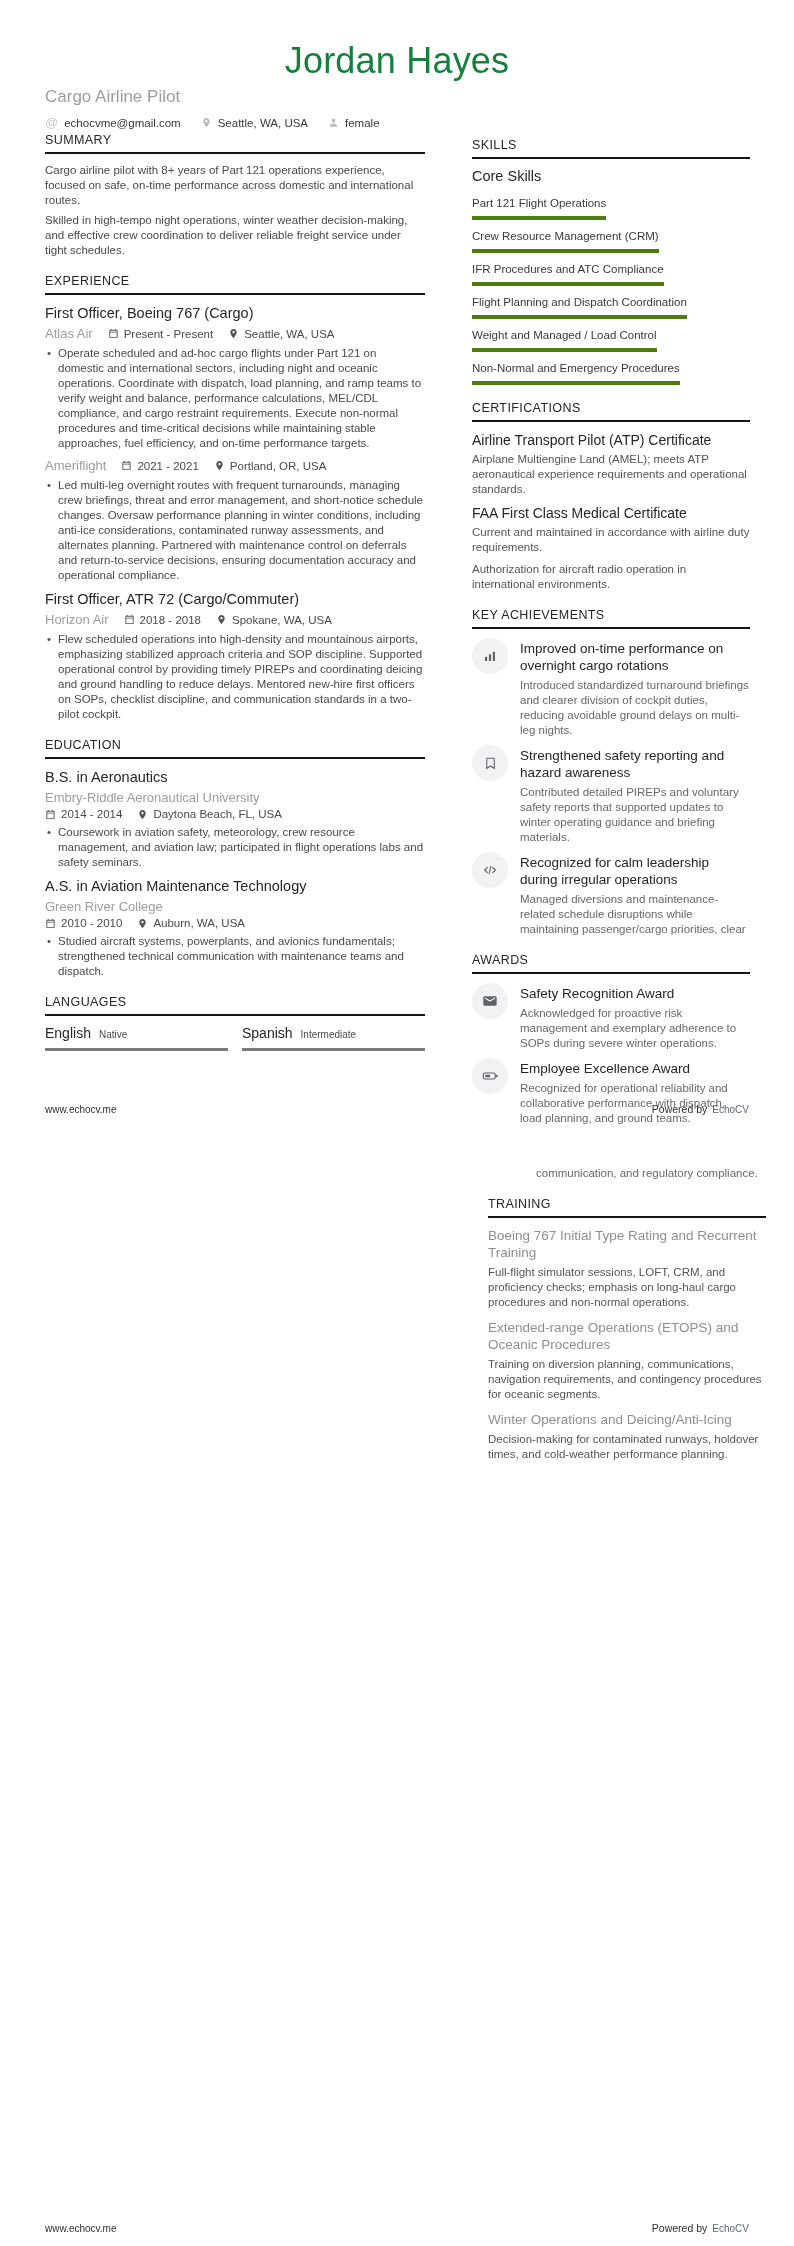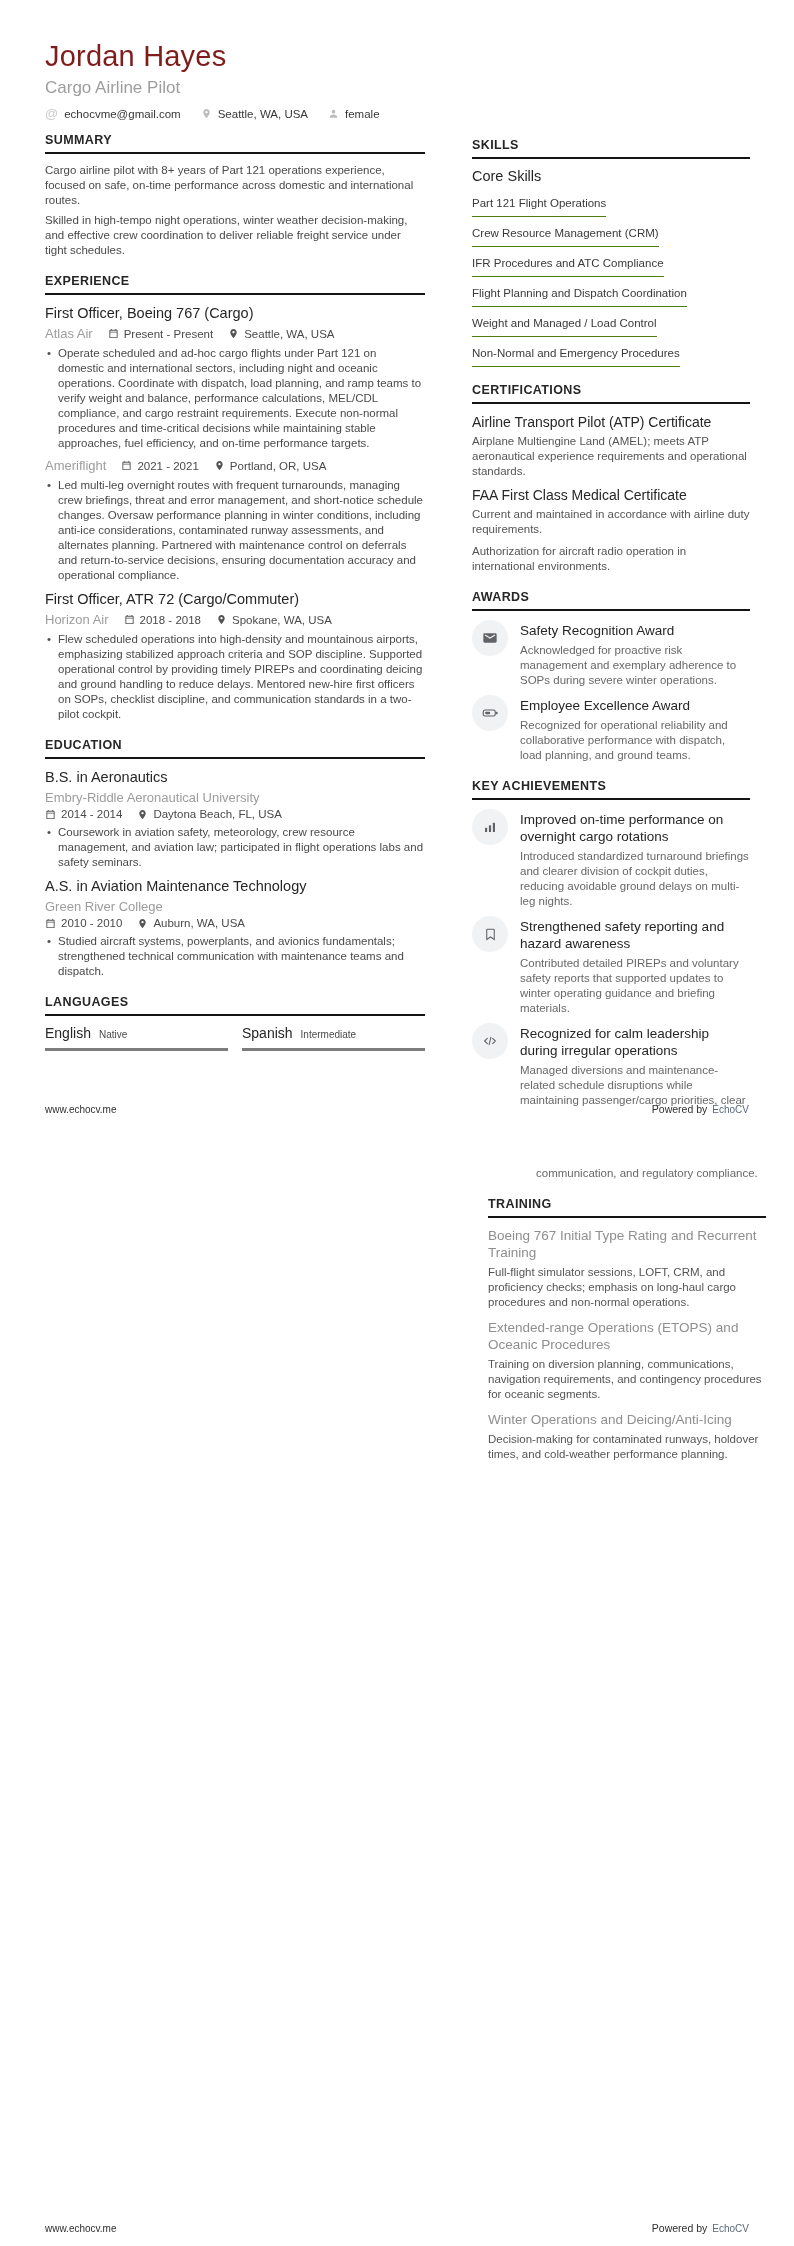--- a/index.html
+++ b/index.html
@@ -2,33 +2,33 @@
 <html><head>
 <meta charset="utf-8">
 <style>
   html,body { margin:0; padding:0; background:#fff; }
   .canvas {
     position:relative; width:794px; height:2246px; background:#ffffff;
     font-family:"Liberation Sans", sans-serif; color:#333; overflow:hidden;
   }
   
   .hdr { position:absolute; left:45px; top:40px; width:704px; }
-  .hdr-name { font-size:29px; font-weight:500; color:#7f1d1d; letter-spacing:.2px; }
+  .hdr-name { font-size:36px; font-weight:500; color:#15803d; letter-spacing:.2px;text-align:center; }
   .hdr-title { font-size:17px; color:#9d9d9d; margin-top:5px; }
   .hdr-contact { display:flex; gap:20px; align-items:center; margin-top:9px; font-size:11.5px; color:#383838; }
   .c-item { display:flex; gap:6px; align-items:center; }
   .c-icon { display:flex; align-items:center; color:#bdbdbd; }
   .at-glyph { font-size:13px; color:#cbcbcb; line-height:1; }
   
   .col-l { position:absolute; left:45px; top:133px; width:380px; }
   .col-r { position:absolute; left:472px; top:138px; width:278px; }
   .col-r2 { position:absolute; left:488px; top:1166px; width:278px; }
   .sec { margin-bottom:16px; }
   .sec-h {
-    font-size:12.5px; font-weight:700; color:#262626; letter-spacing:.4px;
+    font-size:12.5px; font-weight:400; color:#262626; letter-spacing:.4px;
     padding-bottom:5px; border-bottom:2.5px solid #141414; margin-bottom:9px;
   }
   .p { font-size:11.5px; line-height:15px; color:#4a4a4a; margin:0 0 5px 0; }
   
   .job { margin-bottom:7px; }
   .job-t { font-size:14.5px; line-height:19px; color:#262626; margin:3px 0 3px; }
   .job-meta { display:flex; gap:15px; align-items:center; flex-wrap:wrap; margin-bottom:5px; }
   .company { font-size:13px; color:#9d9d9d; }
   .chip { display:flex; gap:5px; align-items:center; font-size:11.5px; color:#4a4a4a; }
   .chip .mi { display:flex; color:#555; }
@@ -38,21 +38,21 @@
   .edu-school { font-size:13px; color:#9d9d9d; margin:1px 0 3px; }
   
   .lang-grid { display:grid; grid-template-columns:1fr 1fr; column-gap:14px; margin-top:4px; }
   .lang-head { display:flex; align-items:baseline; gap:8px; }
   .lang-name { font-size:14px; color:#262626; }
   .lang-level { font-size:10px; color:#4a4a4a; }
   .lang-bar { height:3px; background:#7c7c7c; margin-top:7px; }
   
   .skill-group-t { font-size:14.5px; color:#262626; margin:2px 0 9px; }
   .skill { margin-bottom:6px; }
-  .skill span { display:inline-block; font-size:11.5px; color:#3a3a3a; padding-bottom:7px; border-bottom:1px solid #4d7c0f; }
+  .skill span { display:inline-block; font-size:11.5px; color:#3a3a3a; padding-bottom:7px; border-bottom:4px solid #4d7c0f; }
   
   .cert { margin-bottom:7px; }
   .cert-t { font-size:14px; line-height:18px; color:#262626; margin-bottom:3px; }
   .cert-d { font-size:11.5px; line-height:15px; color:#555; }
   
   .ico-item { display:flex; gap:12px; margin-bottom:7px; }
   .ico-circle { flex:0 0 36px; width:36px; height:36px; border-radius:50%; background:#f0f2f3;
     color:#5f6368; display:flex; align-items:center; justify-content:center; }
   .ico-body { flex:1; }
   .ico-t { font-size:13.5px; line-height:17px; color:#262626; margin:2px 0 4px; }
@@ -290,20 +290,64 @@
       <div class="cert">
         <div class="cert-t">FAA First Class Medical Certificate</div>
         <div class="cert-d">Current and maintained in accordance with airline duty requirements.</div>
       </div>
       <div class="cert">
         <div class="cert-d">Authorization for aircraft radio operation in international environments.</div>
       </div>
     </div>
 
     <div class="sec">
+      <div class="sec-h">KEY ACHIEVEMENTS</div>
+
+      <div class="ico-item">
+        <div class="ico-circle">
+          <svg width="16" height="16" viewBox="0 0 24 24">
+              <rect x="4.5" y="13" width="3.2" height="6.5" rx="0.8" fill="currentColor"></rect>
+              <rect x="10.4" y="9.5" width="3.2" height="10" rx="0.8" fill="currentColor"></rect>
+              <rect x="16.3" y="5.5" width="3.2" height="14" rx="0.8" fill="currentColor"></rect>
+            </svg>
+        </div>
+        <div class="ico-body">
+          <div class="ico-t">Improved on-time performance on overnight cargo rotations</div>
+          <div class="ico-d">Introduced standardized turnaround briefings and clearer division of cockpit duties, reducing avoidable ground delays on multi-leg nights.</div>
+        </div>
+      </div>
+
+      <div class="ico-item">
+        <div class="ico-circle">
+          <svg width="15" height="15" viewBox="0 0 24 24">
+              <path d="M7 3.5h10a1 1 0 0 1 1 1V20l-6-4-6 4V4.5a1 1 0 0 1 1-1z" fill="none" stroke="currentColor" stroke-width="1.7"></path>
+            </svg>
+        </div>
+        <div class="ico-body">
+          <div class="ico-t">Strengthened safety reporting and hazard awareness</div>
+          <div class="ico-d">Contributed detailed PIREPs and voluntary safety reports that supported updates to winter operating guidance and briefing materials.</div>
+        </div>
+      </div>
+
+      <div class="ico-item">
+        <div class="ico-circle">
+          <svg width="16" height="16" viewBox="0 0 24 24" fill="none" stroke="currentColor" stroke-width="1.6" stroke-linecap="round" stroke-linejoin="round">
+              <path d="M8 8l-4 4 4 4"></path>
+              <path d="M16 8l4 4-4 4"></path>
+              <path d="M13.3 6.5l-2.6 11"></path>
+            </svg>
+        </div>
+        <div class="ico-body">
+          <div class="ico-t">Recognized for calm leadership during irregular operations</div>
+          <div class="ico-d">Managed diversions and maintenance-related schedule disruptions while maintaining passenger/cargo priorities, clear</div>
+        </div>
+      </div>
+    </div>
+
+    <div class="sec">
       <div class="sec-h">AWARDS</div>
 
       <div class="ico-item">
         <div class="ico-circle">
           <svg width="16" height="16" viewBox="0 0 24 24">
               <path fill="currentColor" d="M4 5h16a2 2 0 0 1 2 2v10a2 2 0 0 1-2 2H4a2 2 0 0 1-2-2V7a2 2 0 0 1 2-2z"></path>
               <path d="M4.5 7.5 12 12l7.5-4.5" fill="none" stroke="#f0f2f3" stroke-width="1.7"></path>
             </svg>
         </div>
         <div class="ico-body">
@@ -319,64 +363,20 @@
               <rect x="5.6" y="10.3" width="6.5" height="3.4" rx="1" fill="currentColor"></rect>
               <rect x="20" y="10.2" width="2" height="3.6" rx="0.8" fill="currentColor"></rect>
             </svg>
         </div>
         <div class="ico-body">
           <div class="ico-t">Employee Excellence Award</div>
           <div class="ico-d">Recognized for operational reliability and collaborative performance with dispatch, load planning, and ground teams.</div>
         </div>
       </div>
     </div>
-
-    <div class="sec">
-      <div class="sec-h">KEY ACHIEVEMENTS</div>
-
-      <div class="ico-item">
-        <div class="ico-circle">
-          <svg width="16" height="16" viewBox="0 0 24 24">
-              <rect x="4.5" y="13" width="3.2" height="6.5" rx="0.8" fill="currentColor"></rect>
-              <rect x="10.4" y="9.5" width="3.2" height="10" rx="0.8" fill="currentColor"></rect>
-              <rect x="16.3" y="5.5" width="3.2" height="14" rx="0.8" fill="currentColor"></rect>
-            </svg>
-        </div>
-        <div class="ico-body">
-          <div class="ico-t">Improved on-time performance on overnight cargo rotations</div>
-          <div class="ico-d">Introduced standardized turnaround briefings and clearer division of cockpit duties, reducing avoidable ground delays on multi-leg nights.</div>
-        </div>
-      </div>
-
-      <div class="ico-item">
-        <div class="ico-circle">
-          <svg width="15" height="15" viewBox="0 0 24 24">
-              <path d="M7 3.5h10a1 1 0 0 1 1 1V20l-6-4-6 4V4.5a1 1 0 0 1 1-1z" fill="none" stroke="currentColor" stroke-width="1.7"></path>
-            </svg>
-        </div>
-        <div class="ico-body">
-          <div class="ico-t">Strengthened safety reporting and hazard awareness</div>
-          <div class="ico-d">Contributed detailed PIREPs and voluntary safety reports that supported updates to winter operating guidance and briefing materials.</div>
-        </div>
-      </div>
-
-      <div class="ico-item">
-        <div class="ico-circle">
-          <svg width="16" height="16" viewBox="0 0 24 24" fill="none" stroke="currentColor" stroke-width="1.6" stroke-linecap="round" stroke-linejoin="round">
-              <path d="M8 8l-4 4 4 4"></path>
-              <path d="M16 8l4 4-4 4"></path>
-              <path d="M13.3 6.5l-2.6 11"></path>
-            </svg>
-        </div>
-        <div class="ico-body">
-          <div class="ico-t">Recognized for calm leadership during irregular operations</div>
-          <div class="ico-d">Managed diversions and maintenance-related schedule disruptions while maintaining passenger/cargo priorities, clear</div>
-        </div>
-      </div>
-    </div>
   </div>
 
   <div class="footer f1">
     <a class="f-site" href="#">www.echocv.me</a>
     <span class="f-right">
       <span class="f-pw">Powered by</span>
       <a class="f-brand" href="#">EchoCV</a>
     </span>
   </div>
 

